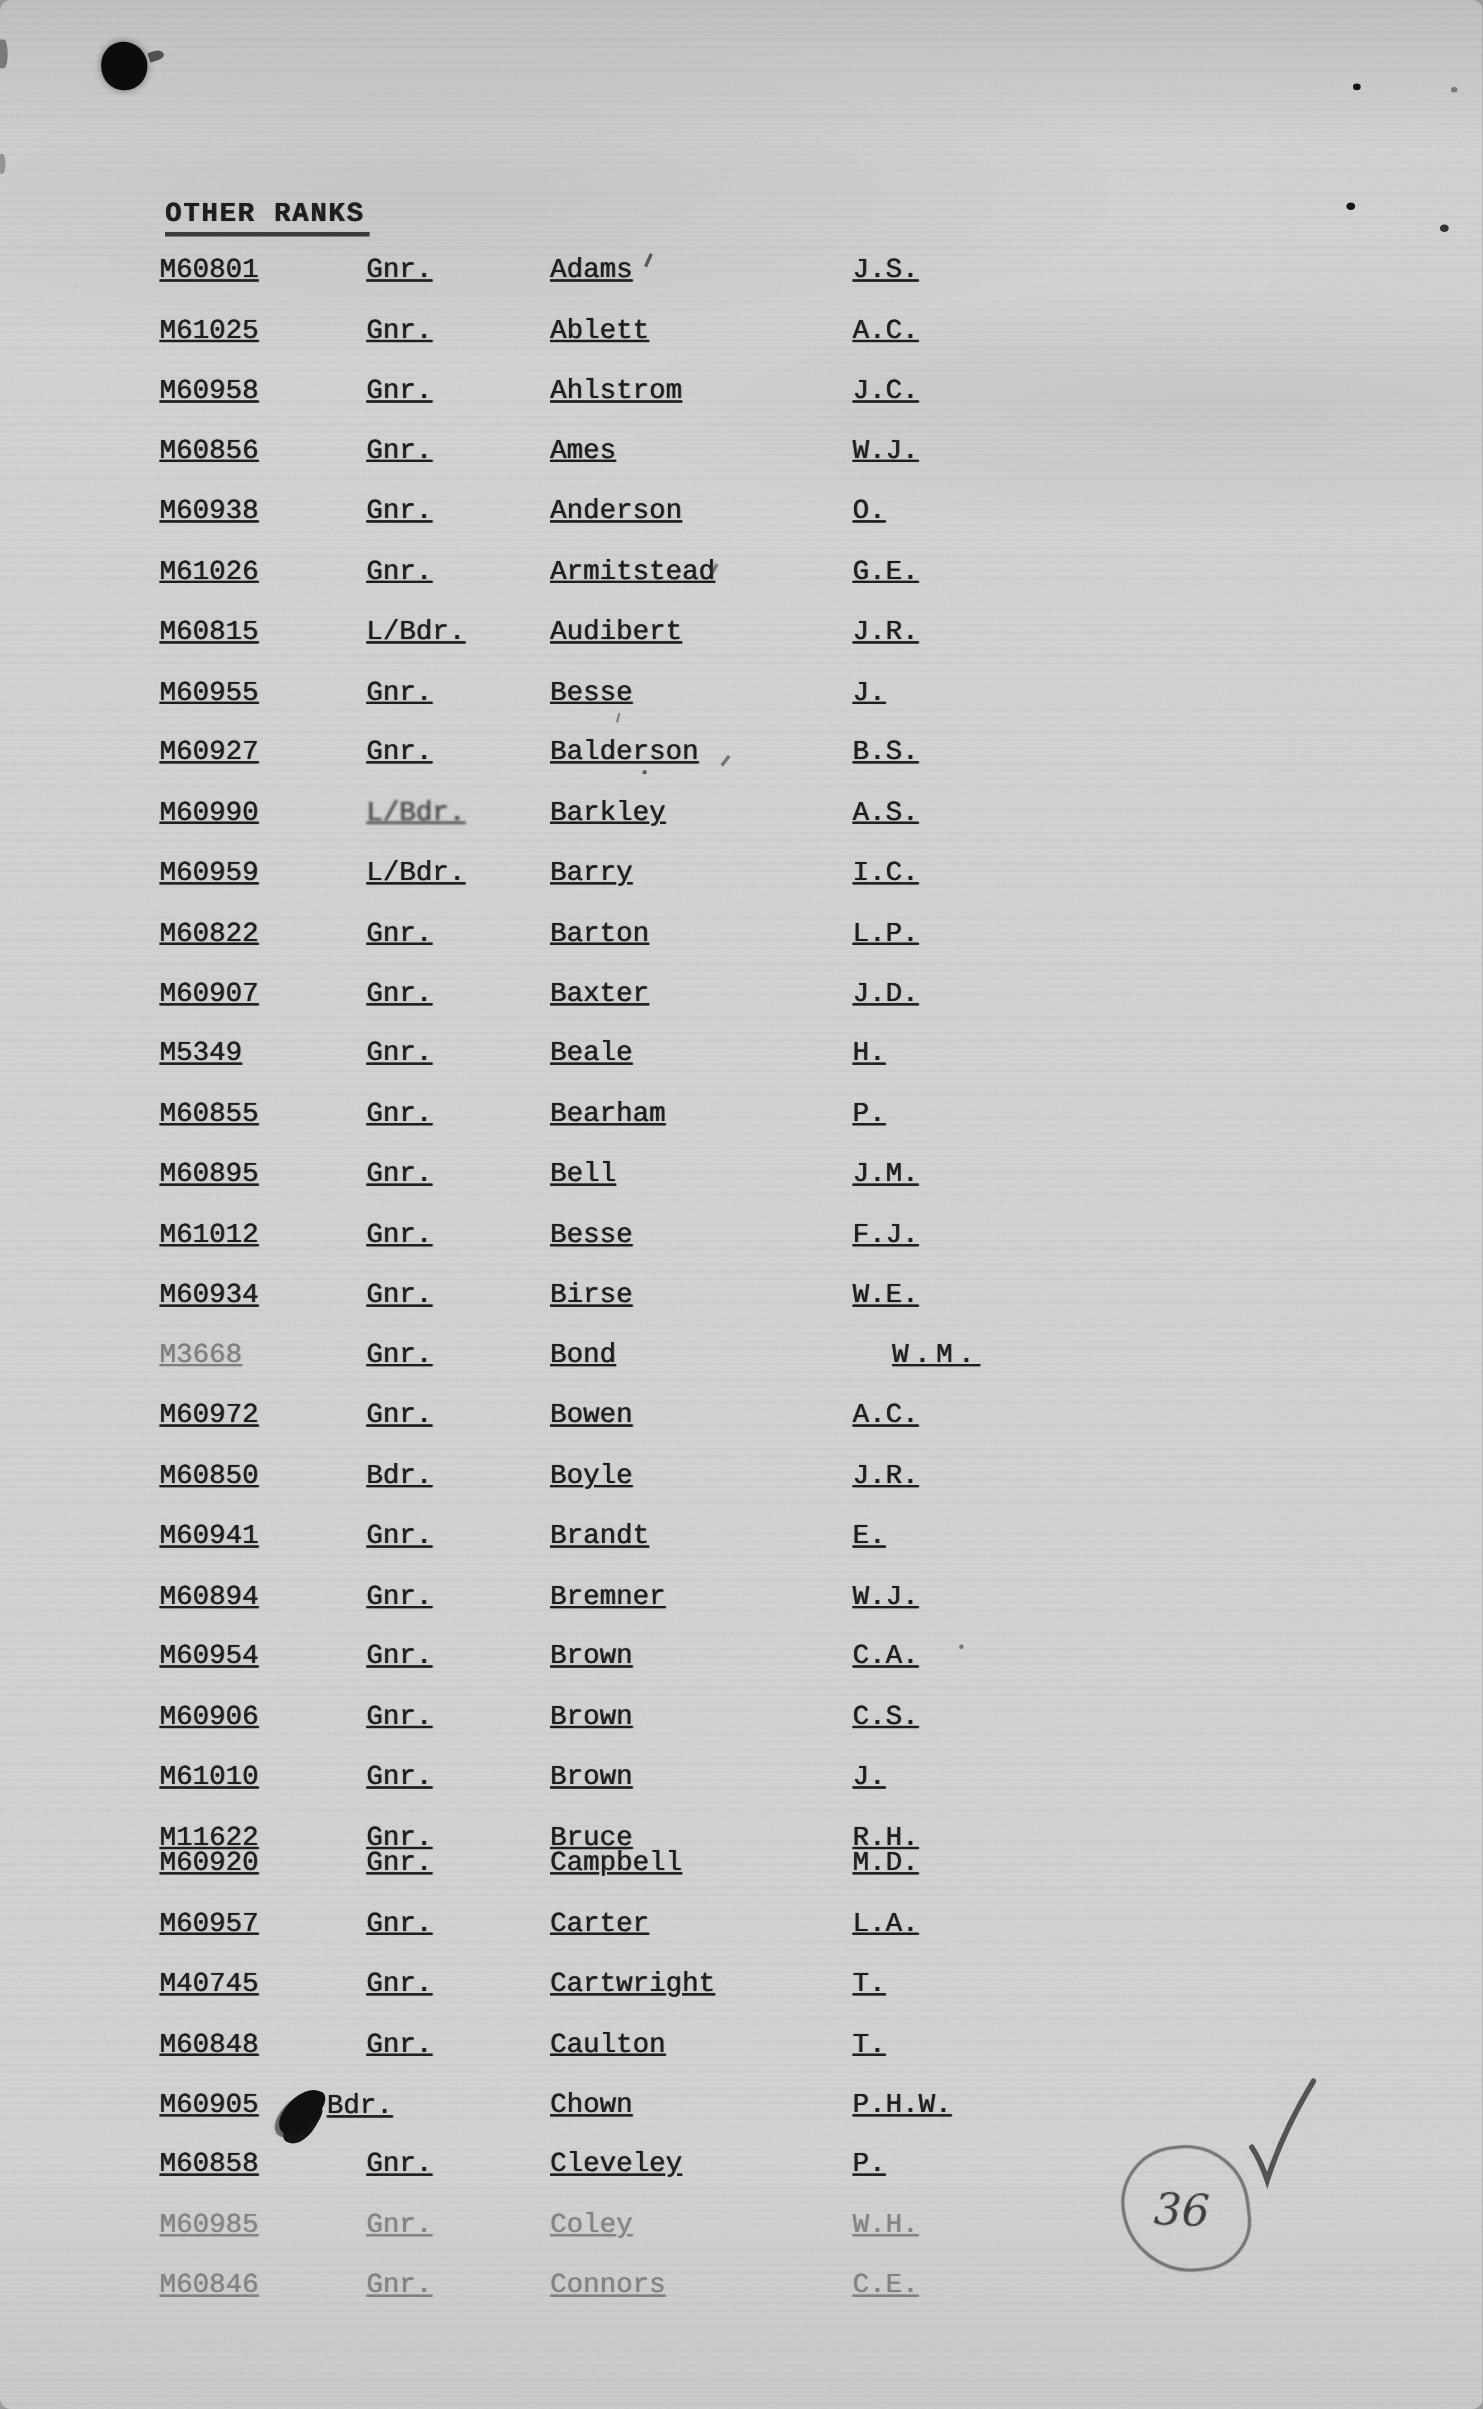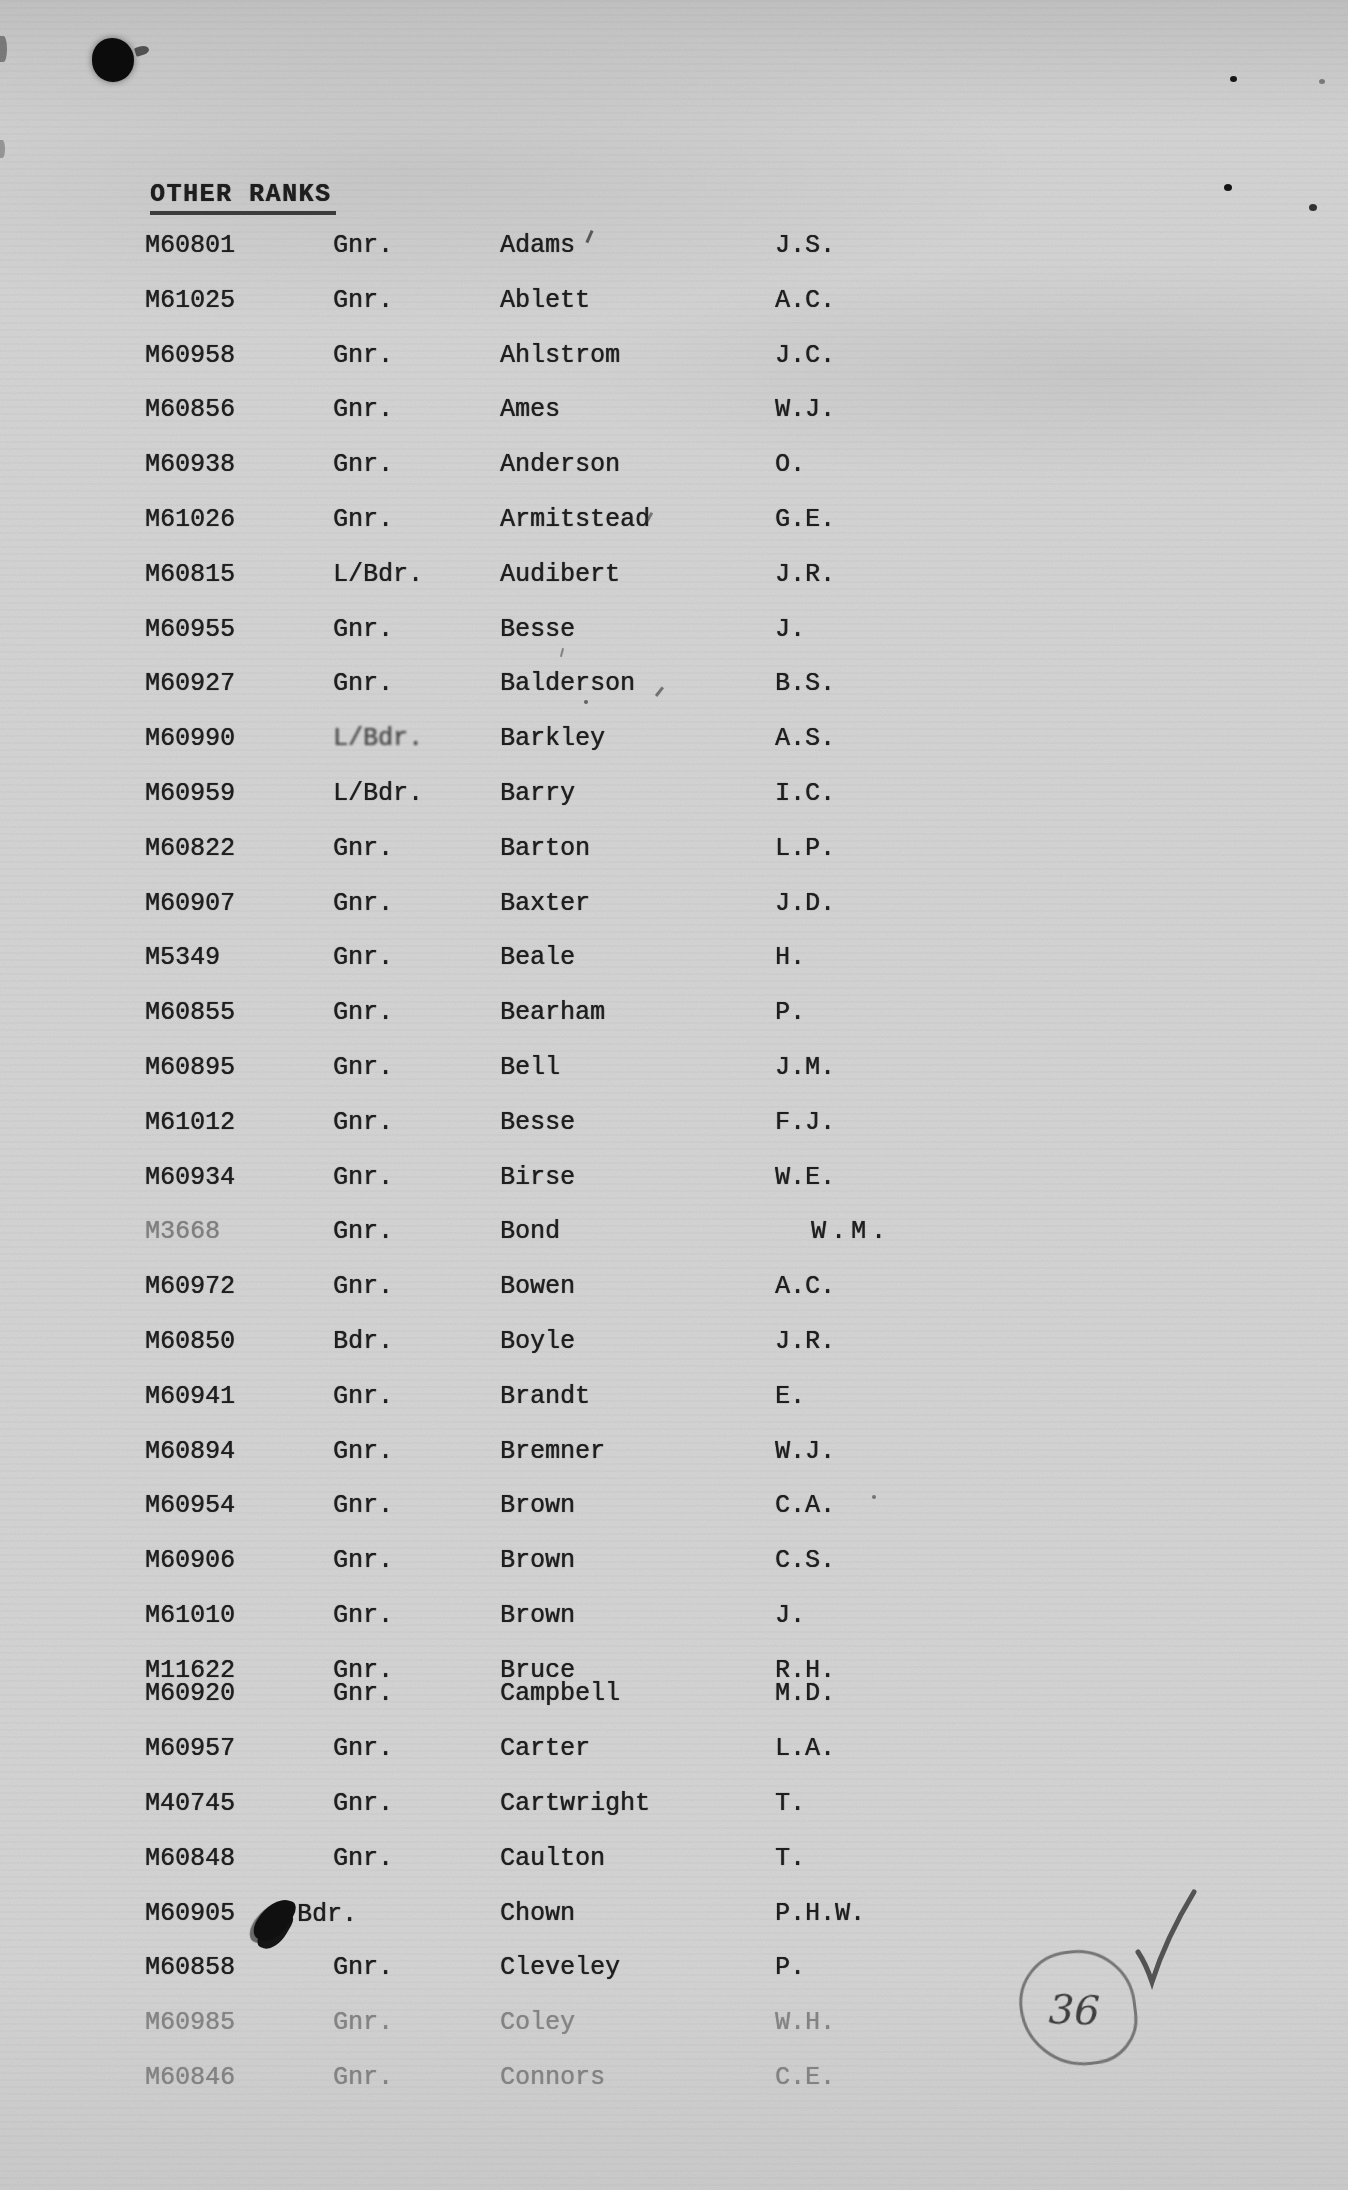--- a/index.html
+++ b/index.html
@@ -7,34 +7,35 @@
     position:relative;width:1348px;height:2190px;overflow:hidden;
     font-family:"Liberation Mono","DejaVu Sans Mono",monospace;
     color:#1e1e1e;
     background:
       radial-gradient(760px 150px at 82% 17%, rgba(0,0,0,0.055), transparent 75%),
       radial-gradient(900px 220px at 30% 8%, rgba(0,0,0,0.06), transparent 70%),
       linear-gradient(180deg, rgba(0,0,0,0.09), rgba(0,0,0,0.0) 130px),
       linear-gradient(180deg, transparent 90%, rgba(0,0,0,0.045) 100%),
       repeating-linear-gradient(180deg, rgba(0,0,0,0.018) 0 2px, transparent 2px 7px),
       #d6d6d6;
+    border-radius: 10px;
   }
   .noise{position:absolute;inset:0;width:100%;height:100%;opacity:.5;pointer-events:none;}
 
   
   .ink{ text-shadow:0 0 1px rgba(20,20,20,.65), .6px 0 0 rgba(20,20,20,.5); }
 
   .title{
     position:absolute;left:150px;top:180px;
     font-size:25px;font-weight:bold;letter-spacing:1.5px;
     border-bottom:4px solid rgba(28,28,28,.82);
     padding:0 4px 2px 0;
   }
 
-  .rows{position:absolute;left:145px;top:231px;width:1000px;display:flex;flex-direction:column;}
+  .rows{position:absolute;left:145px;top:231px;width:1000px;display:flex;flex-direction:column;text-decoration:underline;}
   .row{display:flex;height:54.8px;align-items:flex-start;font-size:25px;line-height:29px;}
   .row.tight{height:23.6px;}
   .row.faded{opacity:.42;filter:blur(.4px);}
   .cell{white-space:pre;}
   .c-num{width:188px;}
   .c-rank{width:167px;display:flex;align-items:center;}
   .c-name{width:275px;}
   .c-init{flex:1;}
   .cell-faded{opacity:.45;filter:blur(.3px);}
   .smudged{filter:blur(1.1px);opacity:.75;}

